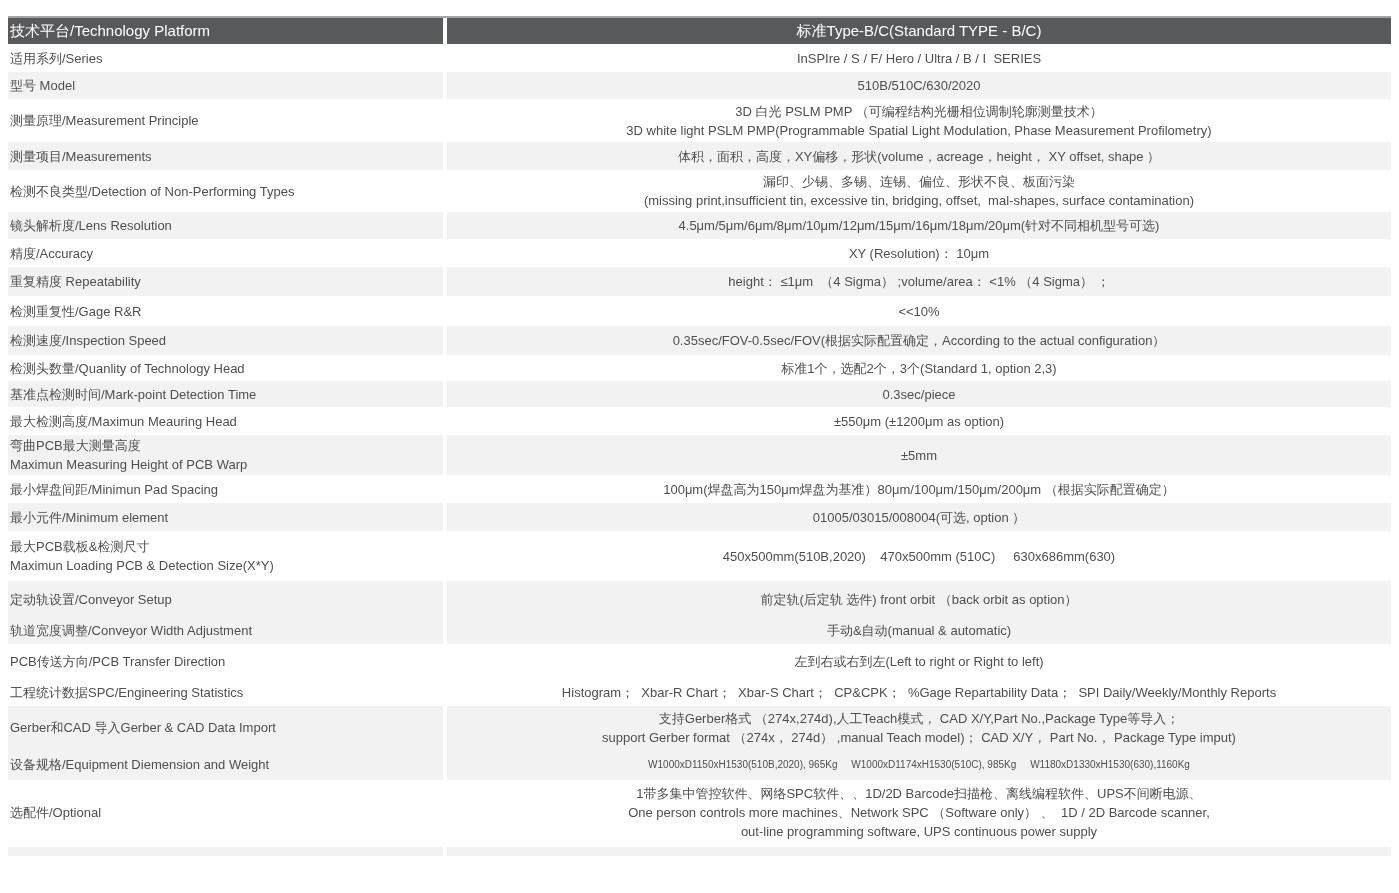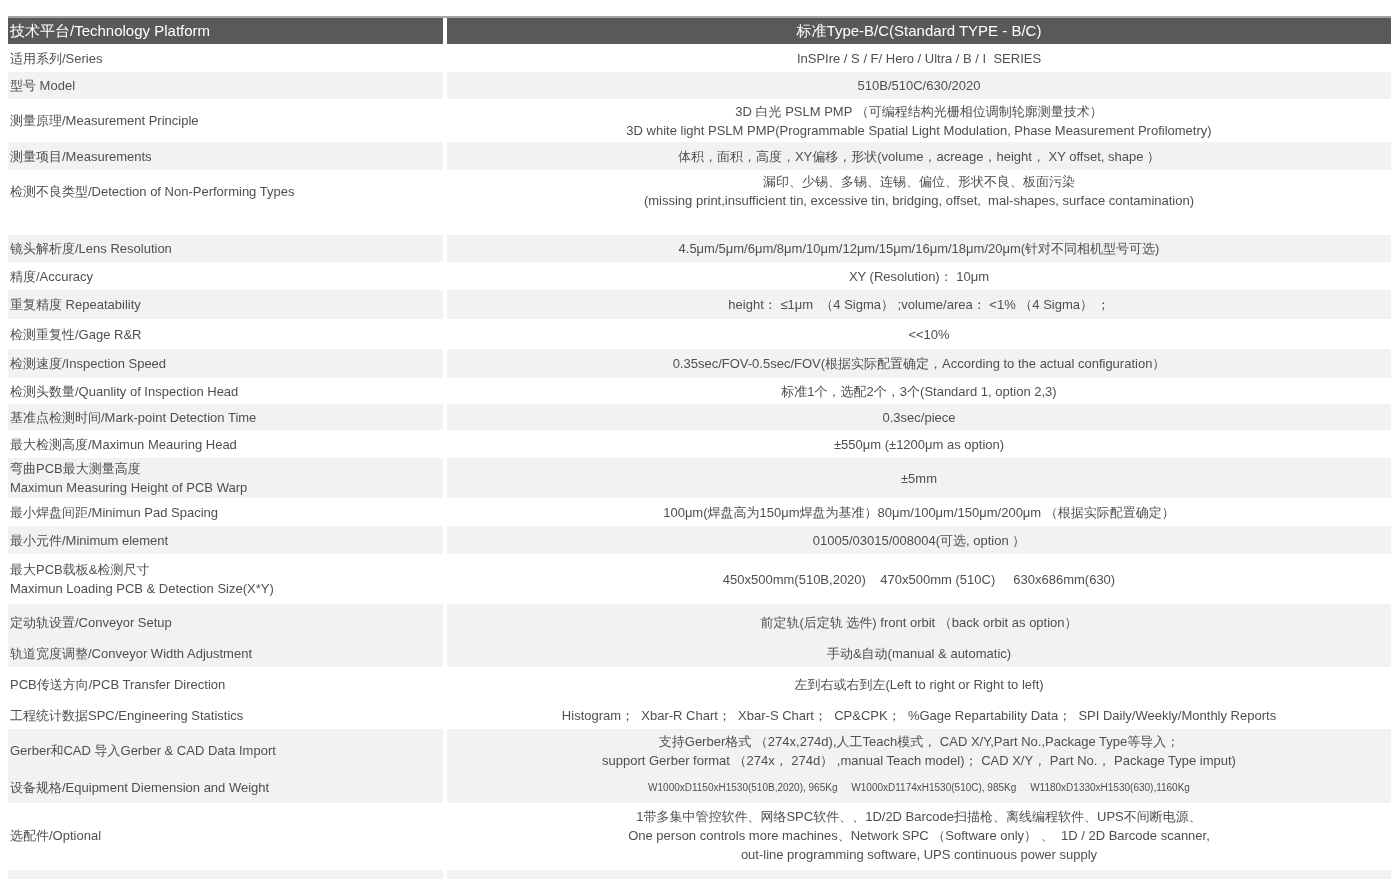--- a/index.html
+++ b/index.html
@@ -124,21 +124,21 @@
       <div class="row" style="min-height: 42px;">
         <div class="cell label">
           <div class="line">检测不良类型/Detection of Non-Performing Types</div>
         </div>
         <div class="gap"></div>
         <div class="cell value">
           <div class="line">漏印、少锡、多锡、连锡、偏位、形状不良、板面污染</div>
           <div class="line">(missing print,insufficient tin, excessive tin, bridging, offset,  mal-shapes, surface contamination)</div>
         </div>
       </div>
-      <div class="row stripe" style="min-height: 27px; margin-top: 23px;">
+      <div class="row stripe" style="min-height: 27px;">
         <div class="cell label">
           <div class="line">镜头解析度/Lens Resolution</div>
         </div>
         <div class="gap"></div>
         <div class="cell value">
           <div class="line">4.5μm/5μm/6μm/8μm/10μm/12μm/15μm/16μm/18μm/20μm(针对不同相机型号可选)</div>
         </div>
       </div>
       <div class="row" style="min-height: 28px;">
         <div class="cell label">
@@ -151,41 +151,41 @@
       </div>
       <div class="row stripe" style="min-height: 29px;">
         <div class="cell label">
           <div class="line">重复精度 Repeatability</div>
         </div>
         <div class="gap"></div>
         <div class="cell value">
           <div class="line">height： ≤1μm  （4 Sigma） ;volume/area： &lt;1% （4 Sigma） ；</div>
         </div>
       </div>
-      <div class="row" style="min-height: 30px; gap: 10px;">
+      <div class="row" style="min-height: 30px;">
         <div class="cell label">
           <div class="line">检测重复性/Gage R&amp;R</div>
         </div>
         <div class="gap"></div>
         <div class="cell value">
           <div class="line">&lt;&lt;10%</div>
         </div>
       </div>
       <div class="row stripe" style="min-height: 29px;">
         <div class="cell label">
           <div class="line">检测速度/Inspection Speed</div>
         </div>
         <div class="gap"></div>
         <div class="cell value">
           <div class="line">0.35sec/FOV-0.5sec/FOV(根据实际配置确定，According to the actual configuration）</div>
         </div>
       </div>
       <div class="row" style="min-height: 26px;">
         <div class="cell label">
-          <div class="line">检测头数量/Quanlity of Inspection Head</div>
+          <div class="line">检测头数量/Quanlity of Technology Head</div>
         </div>
         <div class="gap"></div>
         <div class="cell value">
           <div class="line">标准1个，选配2个，3个(Standard 1, option 2,3)</div>
         </div>
       </div>
       <div class="row stripe" style="min-height: 26px;">
         <div class="cell label">
           <div class="line">基准点检测时间/Mark-point Detection Time</div>
         </div>

